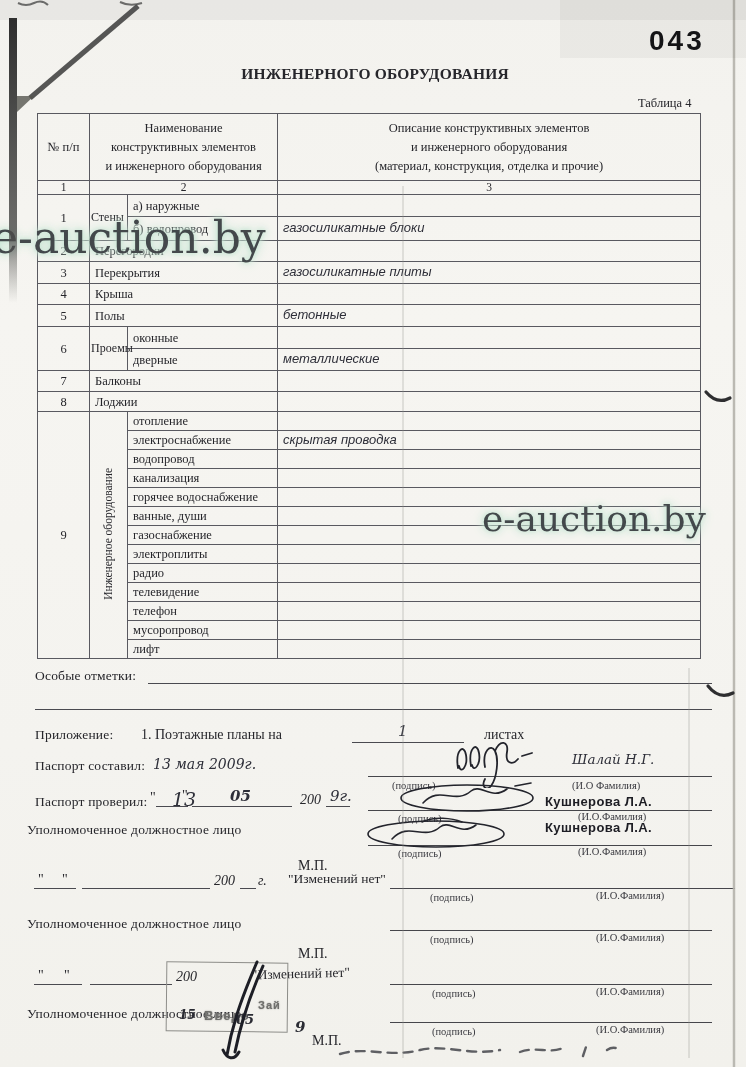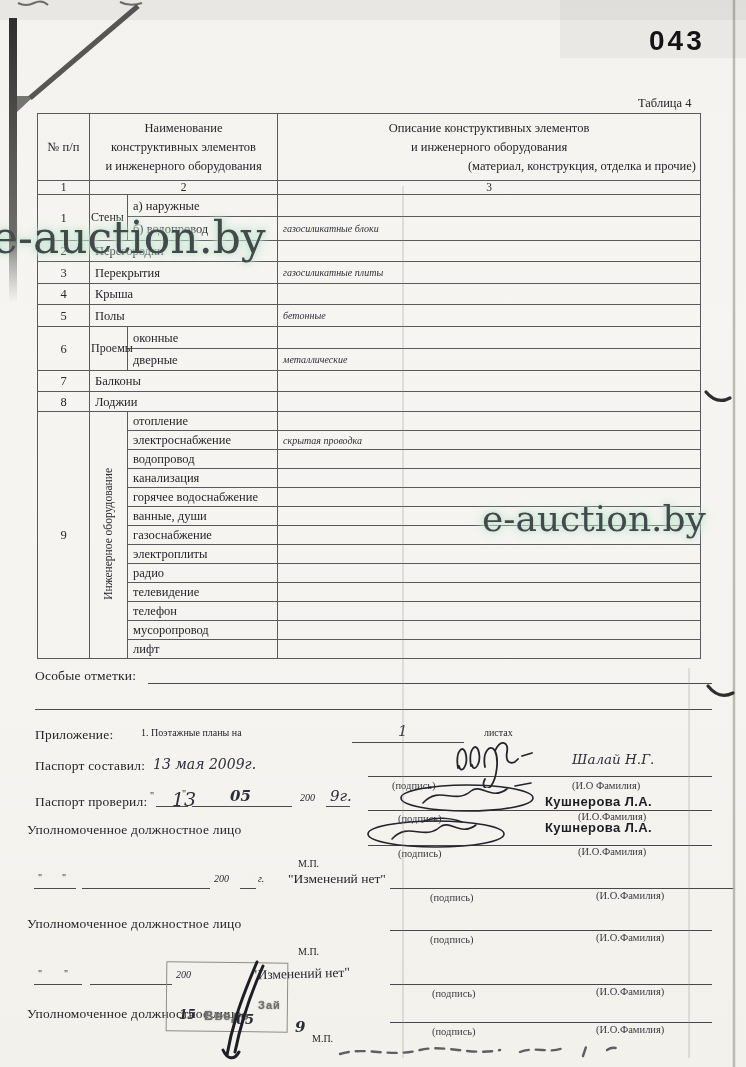--- a/index.html
+++ b/index.html
@@ -2,55 +2,56 @@
 <html><head>
 <meta charset="utf-8">
 <style>
   html,body{margin:0;padding:0;background:#e8e7e3;}
   .paper{
     position:relative;width:746px;height:1067px;overflow:hidden;
     background:linear-gradient(180deg,#f3f2ee 0%,#f6f5f1 30%,#f4f3ef 70%,#f2f1ec 100%);
     font-family:"Liberation Serif", serif;color:#26262b;
   }
   .abs{position:absolute;}
-  .t{font-size:10px;}
+  .t{font-size:14px;}
   .lbl{font-size:13.5px;letter-spacing:.2px;}
   .cap{font-size:10.5px;color:#3a3a40;}
   .hand{font-style:italic;font-family:"DejaVu Serif", serif;color:#2d2e38;}
   .print-it{font-style:italic;}
   .stampname{font-family:"Liberation Sans", sans-serif;font-weight:bold;color:#1d1d24;font-size:13px;letter-spacing:.4px;}
   .sigline{position:absolute;height:0;border-bottom:1.3px solid #46464b;}
   .uline{position:absolute;height:0;border-bottom:1.2px solid #4a4a50;}
   .pageno{font-family:"Liberation Sans", sans-serif;font-weight:bold;font-size:28px;letter-spacing:3px;color:#121215;}
   .doc-title{font-weight:bold;font-size:15.5px;text-align:center;letter-spacing:.2px;line-height:1.35;}
   .tbl-caption{font-size:12.5px;}
   table.main{border-collapse:collapse;width:663px;table-layout:fixed;font-size:12.5px;}
   table.main td{border:1px solid #595960;padding:1px 5px;vertical-align:middle;line-height:1.12;overflow:visible;white-space:nowrap;}
   table.main td.ctr{text-align:center;}
   table.main td.hdr{text-align:center;font-size:12.5px;line-height:1.5;padding:5px 4px;white-space:normal;}
   table.main td.colno{font-size:11.5px;text-align:center;height:13px;padding:0;}
-  table.main td.desc{font-style:italic;font-family:Liberation Serif, serif;font-size:10px;color:#2d2e38;}
+  table.main td.desc{font-style:italic;font-family:Liberation Sans, sans-serif;font-size:13px;color:#2d2e38;}
   .vwrap{writing-mode:vertical-rl;transform:rotate(180deg);font-size:11.5px;white-space:nowrap;display:inline-block;line-height:1;}
   .wm{position:absolute;font-family:"DejaVu Serif", serif;color:#43484b;
       text-shadow:0 0 4px #c4e4d2,0 0 9px #c4e4d2,0 0 14px #cfe9da;z-index:30;pointer-events:none;}
   .artifacts{position:absolute;left:0;top:0;z-index:40;pointer-events:none;}
   .sig{position:absolute;z-index:20;}
   .stampbox{position:absolute;border:1px solid #8d8d89;transform:rotate(.6deg);z-index:15;}
   .stampgray{position:absolute;font-family:"Liberation Sans", sans-serif;font-weight:bold;color:#6f6f6c;
       text-shadow:0 0 1.5px #8a8a86;letter-spacing:1px;z-index:16;}
   .handnum{position:absolute;font-family:"DejaVu Serif", serif;font-style:italic;font-weight:bold;color:#2a2b33;z-index:18;}
 </style>
 </head>
 <body>
 
 <div class="paper">
 
   <div class="abs pageno" style="left:649px;top:25px;">043</div>
 
   <div class="abs doc-title" style="left:70px;top:64px;width:610px;">
+    <span style="display:block;">ИНЖЕНЕРНОГО ОБОРУДОВАНИЯ</span>
   </div>
 
   <div class="abs tbl-caption" style="left:638px;top:96px;">Таблица 4</div>
 
   <table class="main abs" style="left:37px;top:113px;">
     <colgroup>
         <col style="width:52px;">
         <col style="width:38px;">
         <col style="width:150px;">
         <col style="width:423px;">
@@ -59,21 +60,21 @@
         <tr style="height:66px;">
       <td class="hdr">№ п/п</td>
       <td class="hdr" colspan="2">
         <span style="display:block;">Наименование</span>
         <span style="display:block;">конструктивных элементов</span>
         <span style="display:block;">и инженерного оборудования</span>
       </td>
       <td class="hdr">
         <span style="display:block;">Описание конструктивных элементов</span>
         <span style="display:block;">и инженерного оборудования</span>
-        <span style="display:block;text-align:right;">(материал, конструкция, отделка и прочие)</span>
+        <span style="display:block;">(материал, конструкция, отделка и прочие)</span>
       </td>
     </tr>
     <tr>
       <td class="colno">1</td>
       <td class="colno" colspan="2">2</td>
       <td class="colno">3</td>
     </tr>
     <tr style="height:22px;">
       <td class="ctr" rowspan="2">1</td>
       <td rowspan="2" style="padding:0 1px;font-size:12px;">Стены</td>

